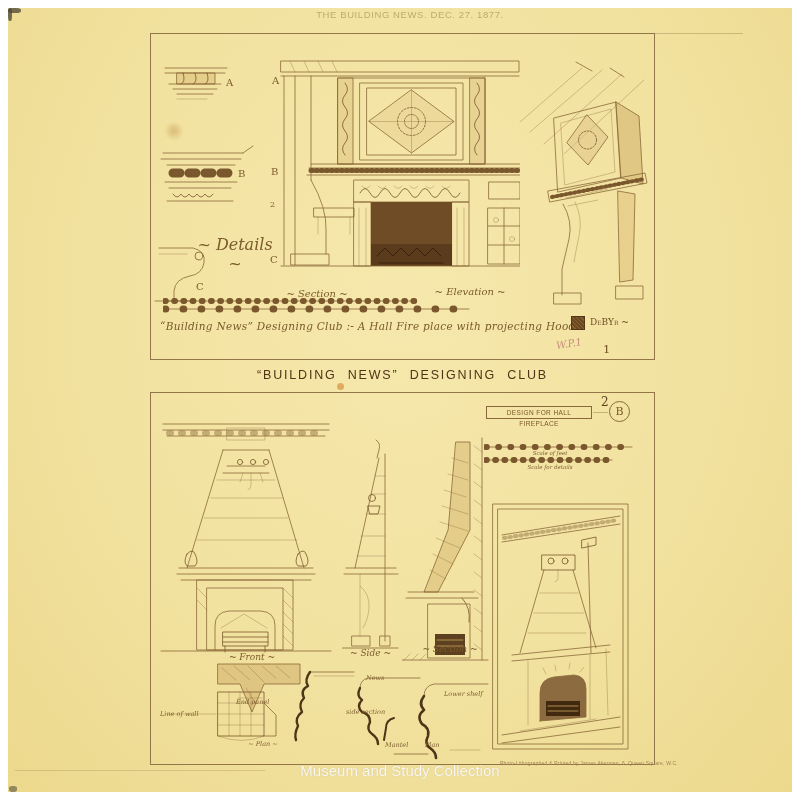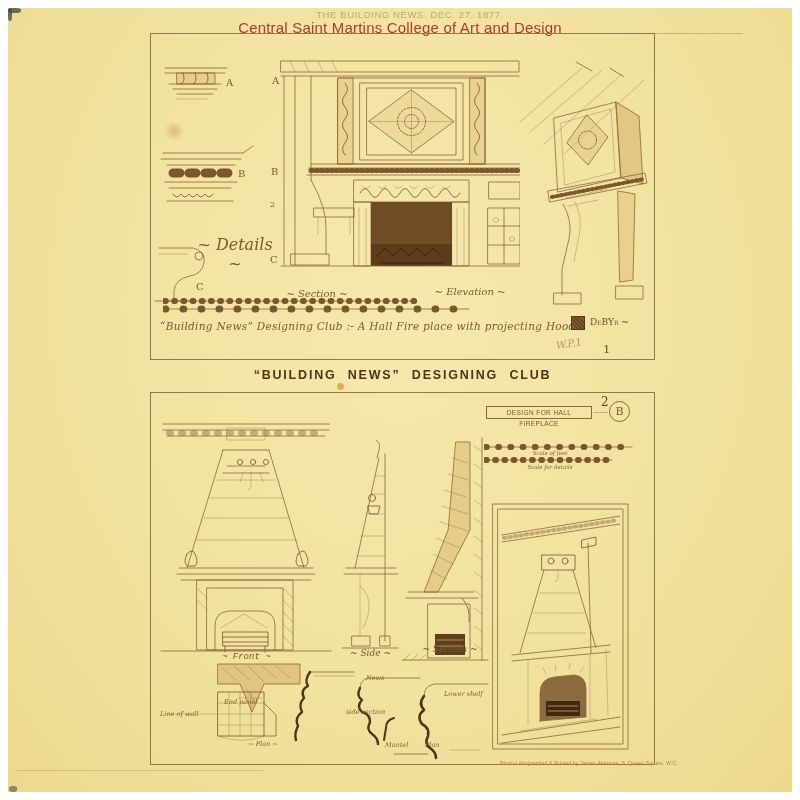--- a/index.html
+++ b/index.html
@@ -5,21 +5,21 @@
   html,body{margin:0;padding:0;width:800px;height:800px;overflow:hidden;background:#ffffff;}
   #stage{position:relative;width:800px;height:800px;background:#ffffff;font-family:"Liberation Sans",sans-serif;}
   .abs{position:absolute;}
   #page{left:8px;top:8px;width:784px;height:784px;
     background:radial-gradient(ellipse at 50% 38%, #f6e8ac 0%, #f2e2a0 55%, #ecd98d 100%);}
   .rule{background:rgba(143,114,69,.75);}
   .plate-border{border:1px solid #93754a;box-sizing:border-box;}
   .stamp{color:rgba(148,124,58,.55);font-size:9.5px;letter-spacing:.6px;text-align:center;}
   .institution{color:#b23b2b;font-size:15px;letter-spacing:.2px;text-align:center;}
   .collection{color:#faf8f1;font-size:15px;text-align:center;text-shadow:0 0 1px rgba(150,135,90,.45);}
-  .divider-title{color:#4e3315;font-weight:bold;font-size:12.5px;letter-spacing:1.8px;word-spacing:6px;text-align:center;}
+  .divider-title{color:#4e3315;font-weight:normal;font-size:12.5px;letter-spacing:1.8px;word-spacing:6px;text-align:center;}
   .script{font-family:"DejaVu Serif",serif;font-style:italic;color:#7b5a2c;}
   .mark{font-family:"DejaVu Serif",serif;color:#7b5a2c;font-size:10px;}
   .caption{font-family:"DejaVu Serif",serif;font-style:italic;color:#7a592b;font-size:10.5px;letter-spacing:.3px;white-space:nowrap;}
   .tiny{font-family:"DejaVu Serif",serif;font-style:italic;color:#7f5e30;font-size:6.5px;white-space:nowrap;}
   .microcap{font-size:6.5px;letter-spacing:.4px;color:#7a582a;}
   .credit{font-size:5px;letter-spacing:.2px;color:#a08050;white-space:nowrap;}
   .num{font-family:"DejaVu Serif",serif;color:#6b4a22;}
   .titlebox{border:1px solid #8a6839;box-sizing:border-box;text-align:center;line-height:11px;}
   .badge{border:1.2px solid #8a6839;border-radius:50%;box-sizing:border-box;text-align:center;
          font-family:"DejaVu Serif",serif;color:#7a582a;font-size:11px;line-height:19px;}
@@ -39,21 +39,20 @@
 
   <div id="page" class="abs"></div>
 
   <div class="abs speck" style="left:8px;top:8px;width:13px;height:5px;opacity:.75"></div>
   <div class="abs speck" style="left:8px;top:8px;width:4px;height:13px;opacity:.75"></div>
   <div class="abs speck" style="left:9px;top:786px;width:8px;height:6px;opacity:.55"></div>
   <div class="abs stain1" style="left:163px;top:122px;width:22px;height:18px;"></div>
   <div class="abs stain2" style="left:337px;top:383px;width:7px;height:7px;"></div>
 
   <div class="abs stamp" style="left:210px;top:9px;width:400px;">THE BUILDING NEWS. DEC. 27. 1877.</div>
-  <div class="abs institution" style="left:100px;top:19px;width:600px;">Central Saint Martins College of Art and Design</div>
 
   <div class="abs rule" style="left:655px;top:33px;width:88px;height:1px;opacity:.5"></div>
   <div class="abs plate-border" style="left:150px;top:33px;width:505px;height:327px;"></div>
   <div class="abs" style="left:150px;top:360px;width:505px;height:32px;">
     <div class="divider-title" style="padding-top:8px;">“BUILDING NEWS” DESIGNING CLUB</div>
   </div>
   <div class="abs plate-border" style="left:150px;top:392px;width:505px;height:373px;"></div>
 
   <svg class="abs" style="left:153px;top:58px" width="125" height="245" viewBox="0 0 125 245">
     <path d="M12,10 h62 M12,15 h60"></path>
@@ -199,21 +198,21 @@
     <rect x="50" y="170" width="76" height="62"></rect>
     <path d="M58,232 v-24 q0,-14 14,-15 h32 q14,1 14,15 v24"></path>
     <path d="M64,210 l23,-14 23,14" class="lt"></path>
     <rect x="66" y="214" width="45" height="14" class="md"></rect>
     <path d="M66,219 h45 M66,224 h45" class="md"></path>
     <path d="M68,228 v6 M108,228 v6" class="md"></path>
     <path d="M126,170 l10,10 m-10,2 l10,10 m-10,2 l10,10 m-10,2 l10,10 m-10,2 l10,10" class="lt"></path>
     <path d="M40,170 l10,10 m-10,2 l10,10" class="lt"></path>
     <line x1="4" y1="233" x2="174" y2="233"></line>
   </svg>
-  <div class="abs script" style="left:222px;top:652px;width:60px;text-align:left;font-size:9px;font-family:Liberation Mono, monospace;">~ Front ~</div>
+  <div class="abs script" style="left:222px;top:652px;width:60px;text-align:center;font-size:9px;">~ Front ~</div>
 
   <svg class="abs" style="left:342px;top:436px" width="58" height="218" viewBox="0 0 58 218">
     <path d="M34,4 q5,3 3,10 l-2,8"></path>
     <path d="M37,22 L13,132"></path>
     <line x1="43" y1="18" x2="43" y2="205"></line>
     <path d="M33,40 h10 M29,58 h14 M24,78 h19 M19,100 h24 M15,120 h28" class="lt"></path>
     <circle cx="30" cy="62" r="3.5" class="md"></circle>
     <path d="M26,70 h12 l-2,8 h-8 z" class="md"></path>
     <path d="M4,132 h50 M2,138 h54"></path>
     <line x1="18" y1="138" x2="18" y2="200" class="lt"></line>
@@ -277,24 +276,25 @@
     <path d="M152,14 q-6,8 -2,14 q-8,4 -4,12 q-6,6 -2,14 q-8,6 -4,14 q-4,8 -2,14" style="stroke:#4f3517;stroke-width:2.4"></path>
     <path d="M262,20 h-52 q-8,2 -8,10"></path>
     <path d="M202,30 q-4,8 2,12 q-6,6 0,12 q8,2 8,10 q-4,8 2,12 q6,4 6,10" style="stroke:#4f3517;stroke-width:2.4"></path>
     <path d="M236,60 q-8,2 -8,10 l-2,12" style="stroke:#4f3517;stroke-width:2"></path>
     <path d="M330,26 h-54 q-10,2 -10,12"></path>
     <path d="M266,38 q-6,8 0,14 q-8,6 -2,14 q8,4 6,12 q-4,8 2,12 q6,4 6,10" style="stroke:#4f3517;stroke-width:2.6"></path>
     <path d="M236,96 h34"></path>
     <path d="M292,92 h30" class="lt"></path>
   </svg>
   <div class="abs tiny" style="left:160px;top:710px;text-align:center;">Line of wall</div>
-  <div class="abs tiny" style="left:224px;top:698px;">End panel</div>
+  <div class="abs tiny" style="left:236px;top:698px;">End panel</div>
   <div class="abs tiny" style="left:243px;top:740px;width:40px;text-align:center;">~ Plan ~</div>
   <div class="abs tiny" style="left:366px;top:674px;">News</div>
   <div class="abs tiny" style="left:346px;top:708px;">side section</div>
   <div class="abs tiny" style="left:432px;top:690px;margin-left:12px;">Lower shelf</div>
   <div class="abs tiny" style="left:385px;top:741px;">Mantel</div>
   <div class="abs tiny" style="left:425px;top:741px;">Plan</div>
 
   <div class="abs rule" style="left:15px;top:770px;width:250px;height:1px;opacity:.35"></div>
+  <div class="abs collection" style="left:255px;top:762px;width:290px;">Museum and Study Collection</div>
   <div class="abs credit" style="left:500px;top:760px;width:260px;">Photo-Lithographed &amp; Printed by James Akerman, 6, Queen Square, W.C.</div>
 
 </div>
 
 </body></html>

